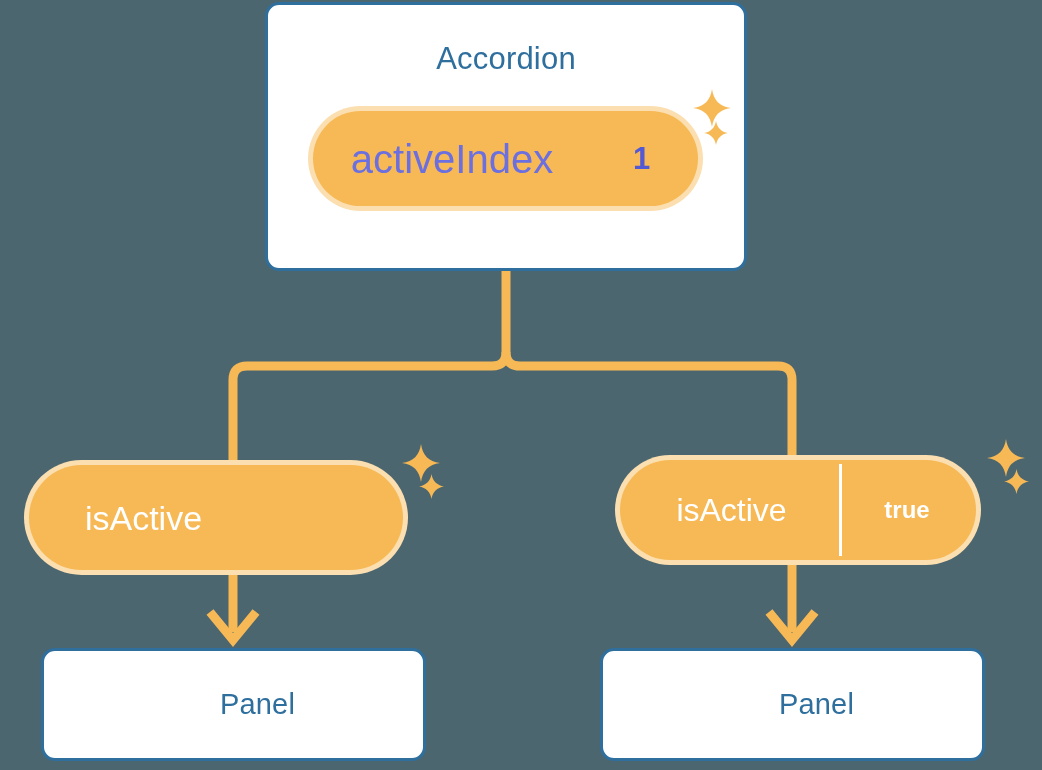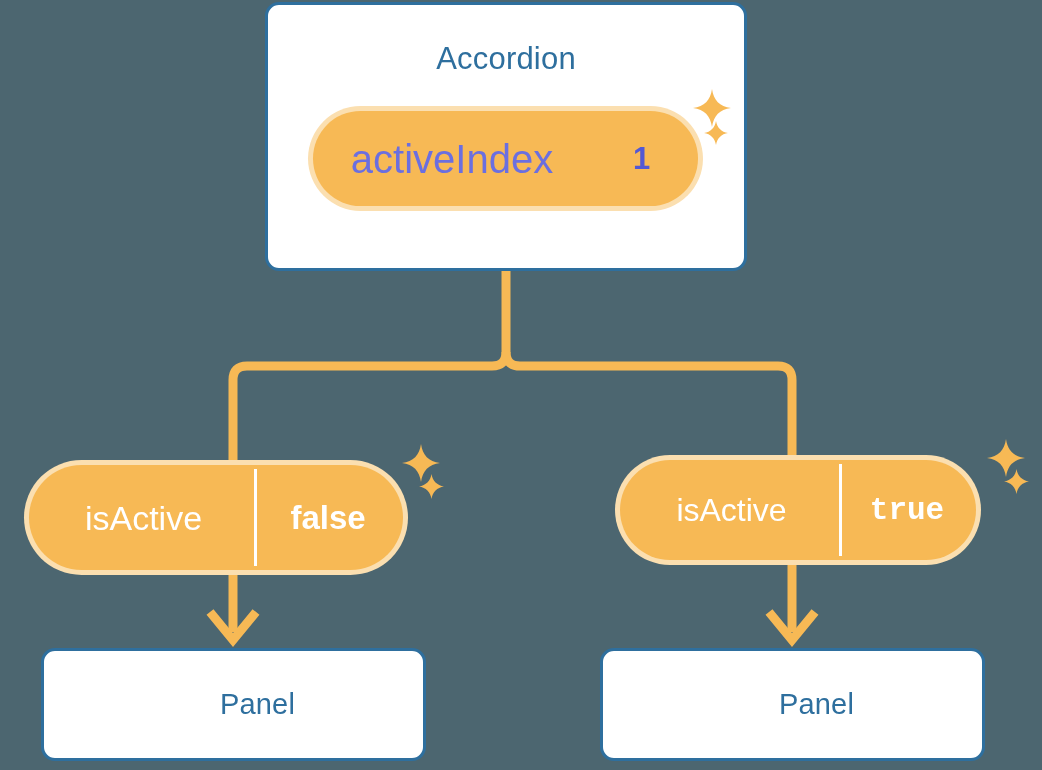--- a/index.html
+++ b/index.html
@@ -165,22 +165,21 @@
     width: 354px;
     height: 98px;
     top: 461px;
   }
   #pill-is-active-true .pill-key {
     flex: 0 0 215px;
     font-size: 32px;
   }
   #pill-is-active-true .pill-val {
     flex: 1;
-    font-size: 31px;
-    font-family: Liberation Mono, monospace;
+    font-size: 24px;
   }
 
   
   .sparkle {
     position: absolute;
     z-index: 5;
     pointer-events: none;
   }
   .sparkle svg { display: block; }
 </style>
@@ -223,21 +222,20 @@
     </svg>
   </div>
   <div class="sparkle" style="left:703px; top:120px;">
     <svg width="26" height="26" viewBox="0 0 26 26">
       <path d="M13 1 C14 7.6 18.4 12 25 13 C18.4 14 14 18.4 13 25 C12 18.4 7.6 14 1 13 C7.6 12 12 7.6 13 1 Z" fill="#f7b955"></path>
     </svg>
   </div>
 
   <div class="pill pill-purple" id="pill-is-active-false">
     <div class="pill-key">isActive</div>
-    <div class="pill-val">false</div>
   </div>
 
   <div class="sparkle" style="left:401px; top:443px;">
     <svg width="40" height="40" viewBox="0 0 40 40">
       <path d="M20 1 C21.6 12.4 27.6 18.4 39 20 C27.6 21.6 21.6 27.6 20 39 C18.4 27.6 12.4 21.6 1 20 C12.4 18.4 18.4 12.4 20 1 Z" fill="#f7b955"></path>
     </svg>
   </div>
   <div class="sparkle" style="left:418px; top:473px;">
     <svg width="27" height="27" viewBox="0 0 26 26">
       <path d="M13 1 C14 7.6 18.4 12 25 13 C18.4 14 14 18.4 13 25 C12 18.4 7.6 14 1 13 C7.6 12 12 7.6 13 1 Z" fill="#f7b955"></path>

